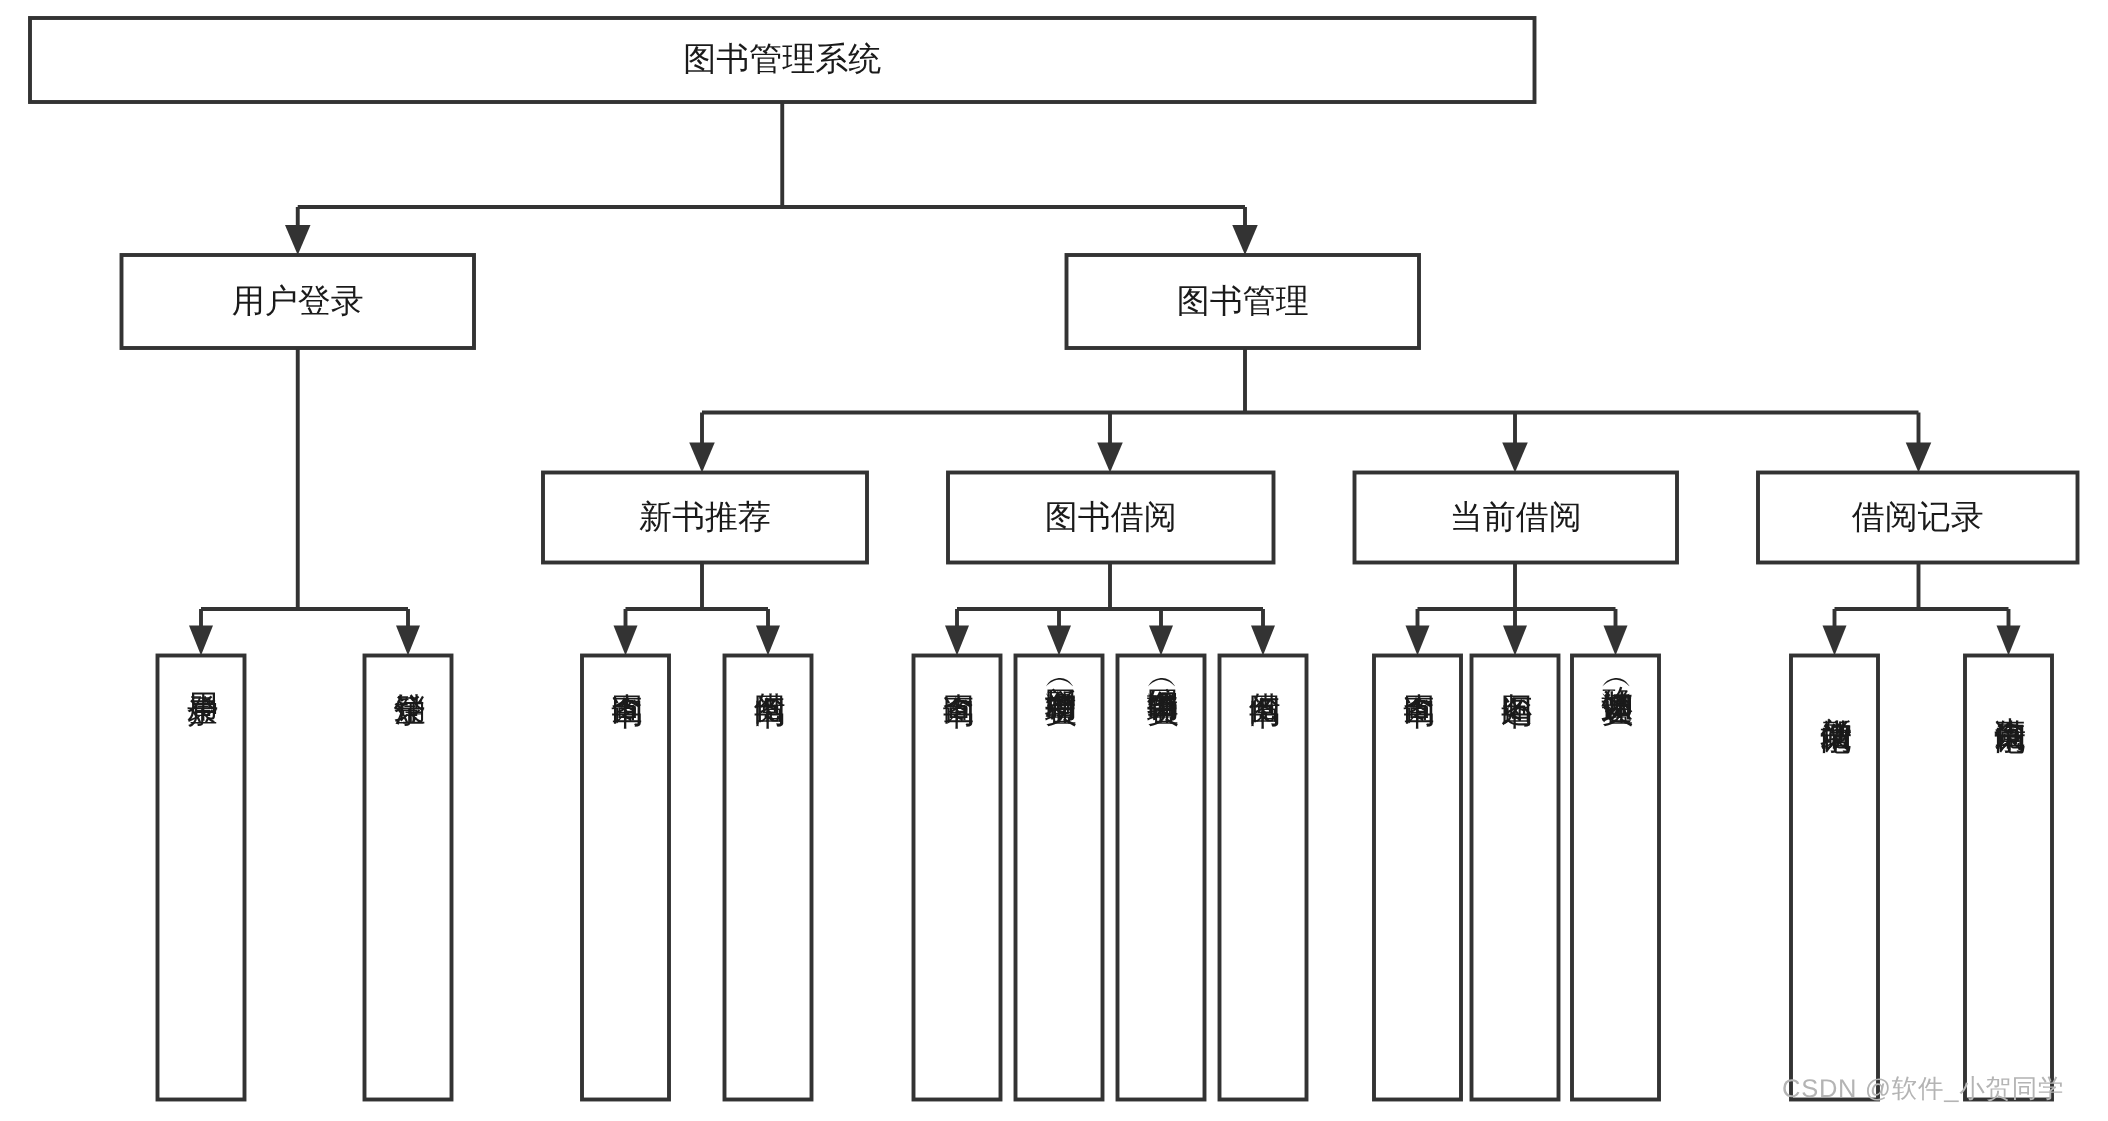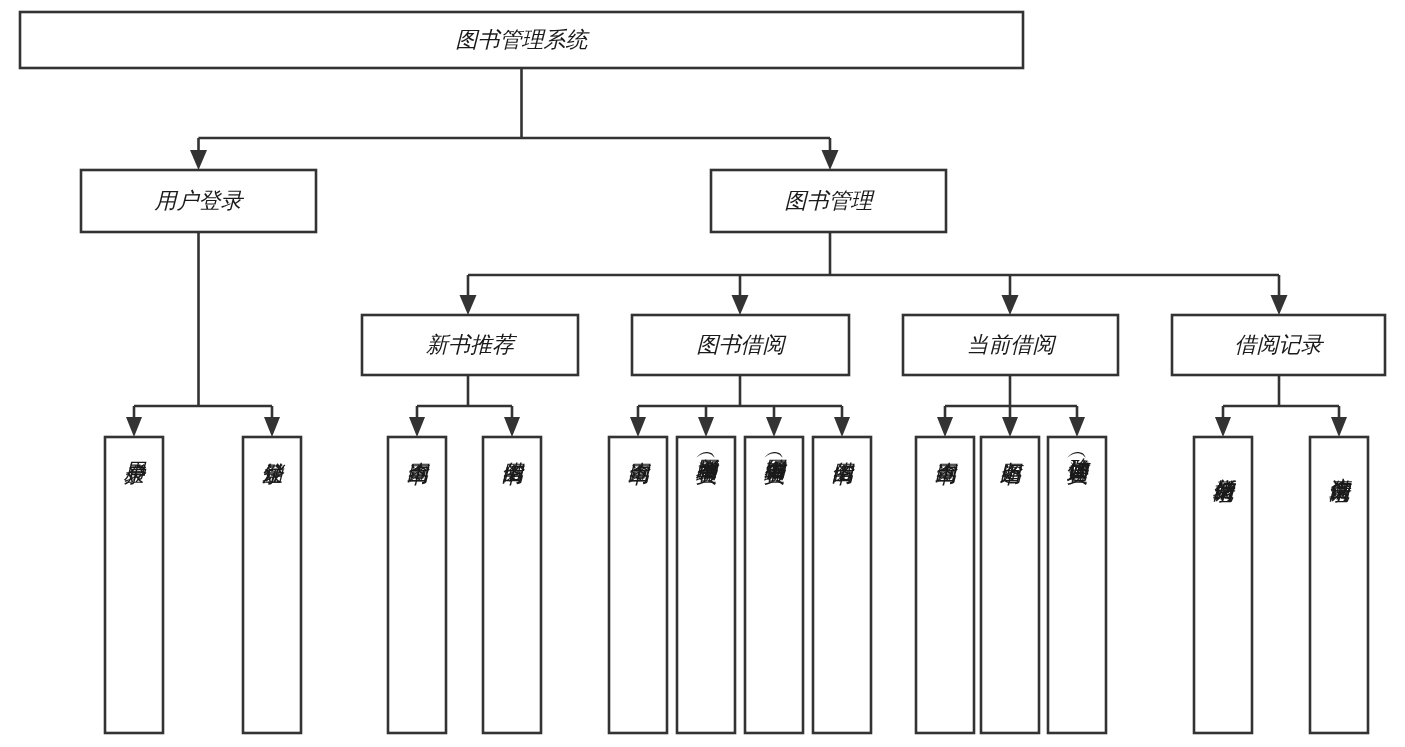--- a/index.html
+++ b/index.html
@@ -11,21 +11,20 @@
     width: 1405px;
     height: 747px;
     font-family: "Liberation Sans", "DejaVu Sans", sans-serif;
     overflow: hidden;
   }
   #diagram-root {
     position: relative;
     width: 1405px;
     height: 747px;
     background: #ffffff;
-    font-style: italic;
   }
   svg.diagram-canvas {
     position: absolute;
     top: 0;
     left: 0;
     width: 1405px;
     height: 747px;
   }
   .node-box {
     fill: #ffffff;
@@ -241,14 +240,15 @@
   <div class="vbox-wrap" style="left:1048px; top:437px; width:58px; height:296px;">
     <div class="node-label-v" style="padding-top:4px;">确认归还（管理员）</div>
   </div>
   <div class="vbox-wrap" style="left:1194px; top:437px; width:58px; height:296px;">
     <div class="node-label-v" style="padding-top:24px;">新增借阅记录</div>
   </div>
   <div class="vbox-wrap" style="left:1310px; top:437px; width:58px; height:296px;">
     <div class="node-label-v" style="padding-top:24px;">查询借阅记录</div>
   </div>
 
+  <div class="watermark">CSDN @软件_小贺同学</div>
 
 </div>
 
 </body></html>

